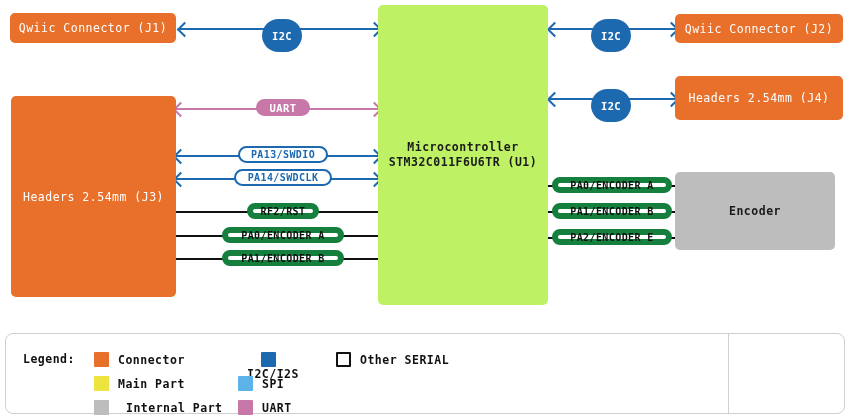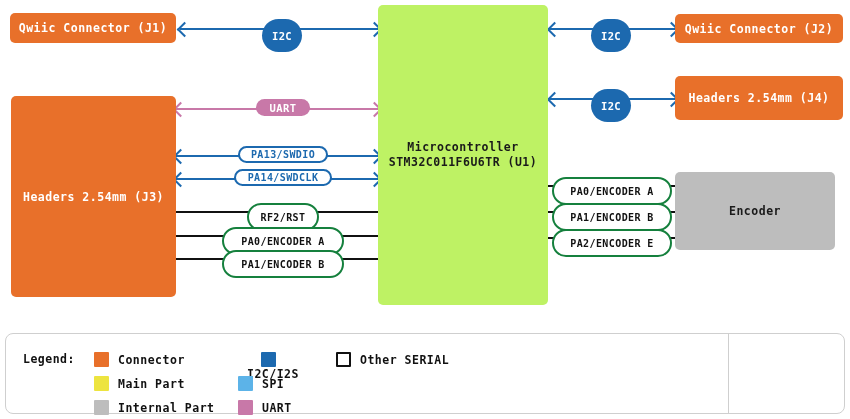--- a/index.html
+++ b/index.html
@@ -8,21 +8,21 @@
     background:#ffffff;
     font-family:"DejaVu Sans Mono", monospace;
     overflow:hidden;
     position:relative;
   }
   #diagram{position:absolute;left:0;top:0;width:850px;height:419px;}
 
   .blk{position:absolute;box-sizing:border-box;display:flex;align-items:center;
        justify-content:center;text-align:center;border-radius:5px;
        font-family:"DejaVu Sans Mono", monospace;letter-spacing:.5px;}
-  .blk.connector{background:#E8702A;color:#ffffff;font-size:11.5px;font-weight:bold;}
+  .blk.connector{background:#E8702A;color:#ffffff;font-size:11.5px;font-weight:normal;}
   .blk.main{background:#bef264;color:#1a1a1a;font-size:11.5px;font-weight:bold;line-height:15px;}
   .blk.internal{background:#BDBDBD;color:#1a1a1a;font-size:11.5px;font-weight:bold;}
 
   
   .line{position:absolute;height:0;border-top-width:2px;border-top-style:solid;}
   .line.i2c{border-color:#1C69AF;}
   .line.uart{border-color:#C878A8;}
   .line.serial{border-color:#111111;}
 
   
@@ -33,21 +33,21 @@
   .arw.left{transform:rotate(135deg);}
   .arw.right{transform:rotate(-45deg);}
 
   
   .pill{position:absolute;box-sizing:border-box;display:flex;align-items:center;
         justify-content:center;border-radius:20px;white-space:nowrap;
         font-family:"DejaVu Sans Mono", monospace;font-weight:bold;letter-spacing:.4px;}
   .pill.i2cfill{background:#1C69AF;color:#ffffff;font-size:10.5px;height:33px;border:none;}
   .pill.uartfill{background:#C878A8;color:#ffffff;font-size:10.5px;height:17px;border:none;}
   .pill.i2cline{background:#ffffff;color:#1C69AF;border:2px solid #1C69AF;font-size:10px;height:17px;}
-  .pill.serialline{background:#ffffff;color:#111111;border:2px solid #15803d;font-size:10px;height:28px;}
+  .pill.serialline{background:#ffffff;color:#111111;border:6px solid #15803d;font-size:10px;height:16px;}
 
   
   #legend{position:absolute;left:5px;top:333px;width:840px;height:81px;
           box-sizing:border-box;border:1px solid #cfcfcf;background:#fff;border-radius:8px;}
   #legend-divider{position:absolute;left:722px;top:0;width:1px;height:79px;background:#cfcfcf;}
   .lg-title{position:absolute;left:17px;top:18px;font-size:11.5px;font-weight:bold;
             color:#111;letter-spacing:.5px;}
   .lg-item{position:absolute;display:flex;align-items:center;}
   .sw{width:15px;height:15px;border-radius:1px;flex:none;}
   .sw.outline{background:#ffffff;border:2px solid #111111;box-sizing:border-box;}
@@ -173,21 +173,21 @@
     <div class="lg-item" style="left:88px;top:18px;">
       <span class="sw" style="background:#E8702A;"></span>
       <span class="lg-label">Connector</span>
     </div>
 
     <div class="lg-item" style="left:88px;top:42px;">
       <span class="sw" style="background:#EDE43F;"></span>
       <span class="lg-label">Main Part</span>
     </div>
 
-    <div class="lg-item" style="left:88px;top:66px;">
+    <div class="lg-item" style="left:88px;top:66px;gap:8px;">
       <span class="sw" style="background:#BDBDBD;"></span>
       <span class="lg-label">Internal Part</span>
     </div>
 
     <div class="lg-item" style="left:232px;top:18px;flex-direction:column;">
       <span class="sw" style="background:#1C69AF;"></span>
       <span class="lg-label">I2C/I2S</span>
     </div>
 
     <div class="lg-item" style="left:232px;top:42px;">

